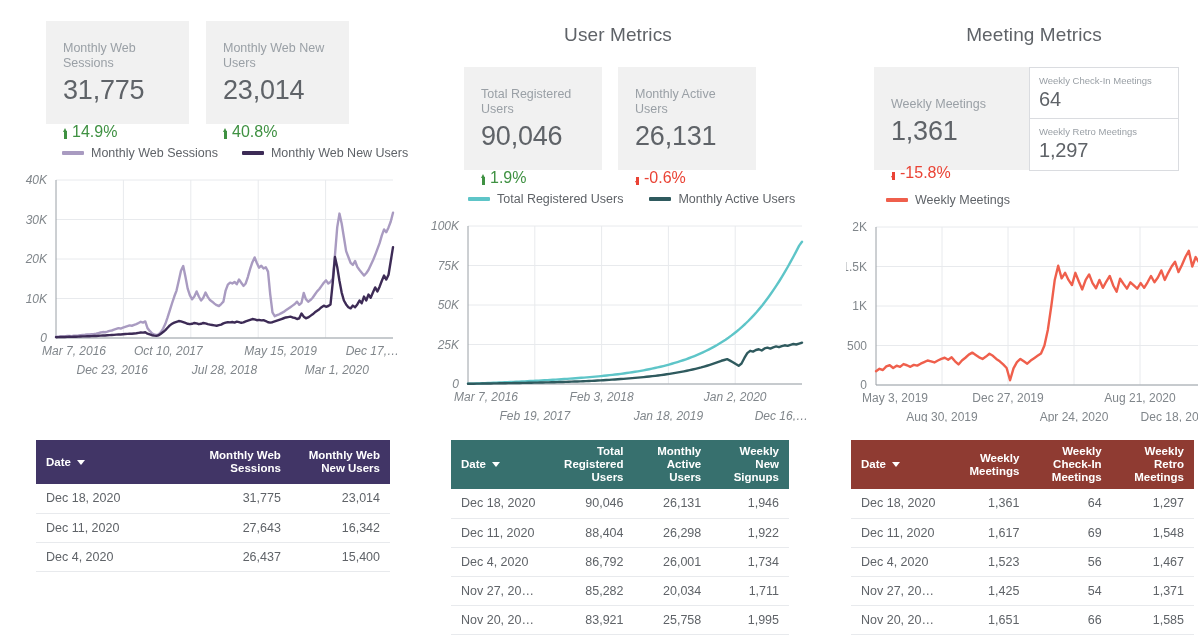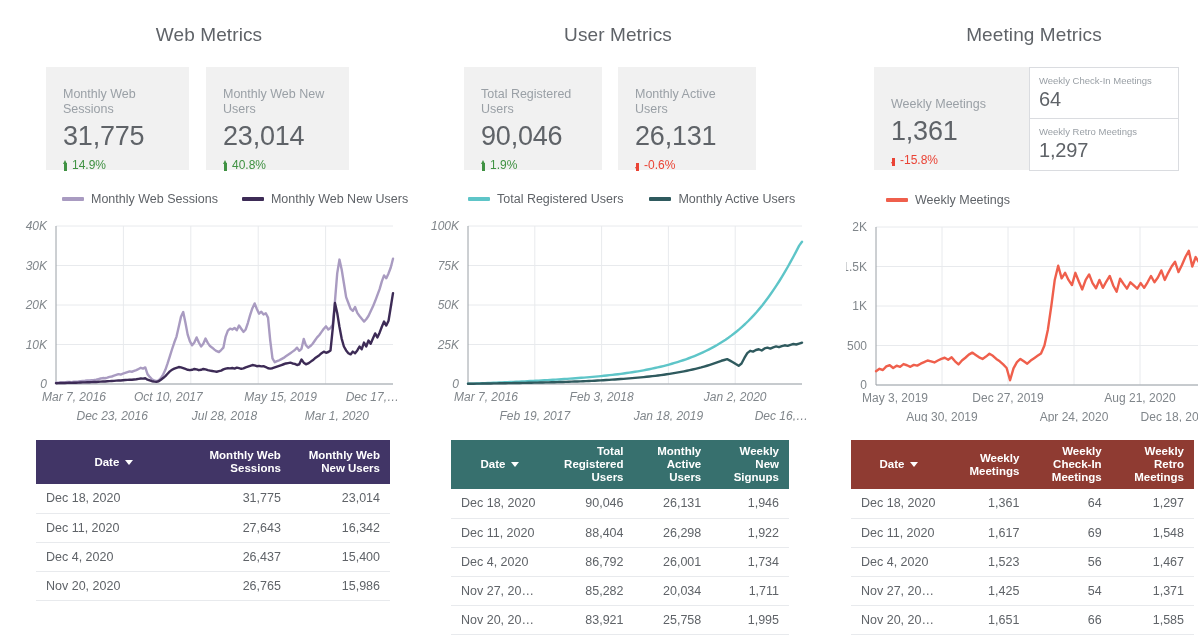--- a/index.html
+++ b/index.html
@@ -28,21 +28,21 @@
   .kpi-card{
     background:#f1f1f1;box-sizing:border-box;
     padding:20px 16px 0 17px;
   }
   #col-web .kpi-card{width:143px;height:103px;}
   #col-user .kpi-card{width:138px;height:103px;}
   #col-meeting .kpi-card.big{width:155px;height:103px;padding-top:30px;}
 
   .kpi-label{font-size:12.5px;color:#9aa0a6;line-height:15px;font-weight:400;}
   .kpi-value{font-size:27px;color:#5f6368;line-height:34px;margin-top:2px;font-weight:400;letter-spacing:-.2px;}
-  .kpi-delta{font-size:12px;margin-top:5px;display:flex;align-items:center;gap:4px;line-height:14px;}
+  .kpi-delta{font-size:16px;margin-top:18px;display:flex;align-items:flex-end;gap:4px;line-height:14px;}
   .kpi-delta.up{color:#3f9142;}
   .kpi-delta.down{color:#ea4335;}
   .arrow{display:inline-block;width:5px;height:11px;position:relative;}
   .arrow::before{content:"";position:absolute;left:1px;top:3px;width:3px;height:8px;background:currentColor;}
   .arrow.up::after{content:"";position:absolute;left:0;top:0;border-left:2.5px solid transparent;border-right:2.5px solid transparent;border-bottom:4px solid currentColor;}
   .arrow.down::after{content:"";position:absolute;left:0;bottom:0;border-left:2.5px solid transparent;border-right:2.5px solid transparent;border-top:4px solid currentColor;}
 
   
   .mini-stack{display:flex;flex-direction:column;width:150px;}
   .mini-card{
@@ -78,38 +78,37 @@
   .table-wrap{position:absolute;top:440px;}
   #col-web .table-wrap{left:36px;width:354px;}
   #col-user .table-wrap{left:33px;width:338px;}
   #col-meeting .table-wrap{left:7px;width:343px;}
 
   table{border-collapse:collapse;width:100%;table-layout:fixed;}
   thead th{
     color:#ffffff;font-size:11.5px;font-weight:700;line-height:13px;
     padding:5px 10px;height:44px;box-sizing:border-box;vertical-align:middle;
   }
-  th.date-col{text-align:center;font-weight:700;}
+  th.date-col{text-align:left;font-weight:700;}
   th.num-col{text-align:right;}
   .sort-caret{display:inline-block;margin-left:6px;border-left:4px solid transparent;border-right:4px solid transparent;border-top:5px solid #ffffff;vertical-align:middle;}
   tbody td{
     font-size:12.5px;color:#5f6368;height:29px;padding:0 10px;
     border-bottom:1px solid #e8eaed;box-sizing:border-box;white-space:nowrap;
     overflow:hidden;text-overflow:ellipsis;
   }
   td.date-col{text-align:left;}
   td.num-col{text-align:right;}
 </style>
 </head>
 <body>
 
 <div class="dashboard">
 
   <div class="col" id="col-web">
-    <div class="section-title">Web Metrics</div>
 
     <div class="kpi-row">
       <div class="kpi-card">
         <div class="kpi-label">Monthly Web Sessions</div>
         <div class="kpi-value">31,775</div>
         <div class="kpi-delta up">
           <span class="arrow up"></span>
           <span>14.9%</span>
         </div>
       </div>
@@ -182,25 +181,20 @@
             <tr>
               <td class="date-col">Dec 11, 2020</td>
               <td class="num-col">27,643</td>
               <td class="num-col">16,342</td>
             </tr>
             <tr>
               <td class="date-col">Dec 4, 2020</td>
               <td class="num-col">26,437</td>
               <td class="num-col">15,400</td>
             </tr>
-            <tr>
-              <td class="date-col">Nov 20, 2020</td>
-              <td class="num-col">26,765</td>
-              <td class="num-col">15,986</td>
-            </tr>
           </tbody>
       </table>
     </div>
   </div>
 
   <div class="col" id="col-user">
     <div class="section-title">User Metrics</div>
 
     <div class="kpi-row">
       <div class="kpi-card">

